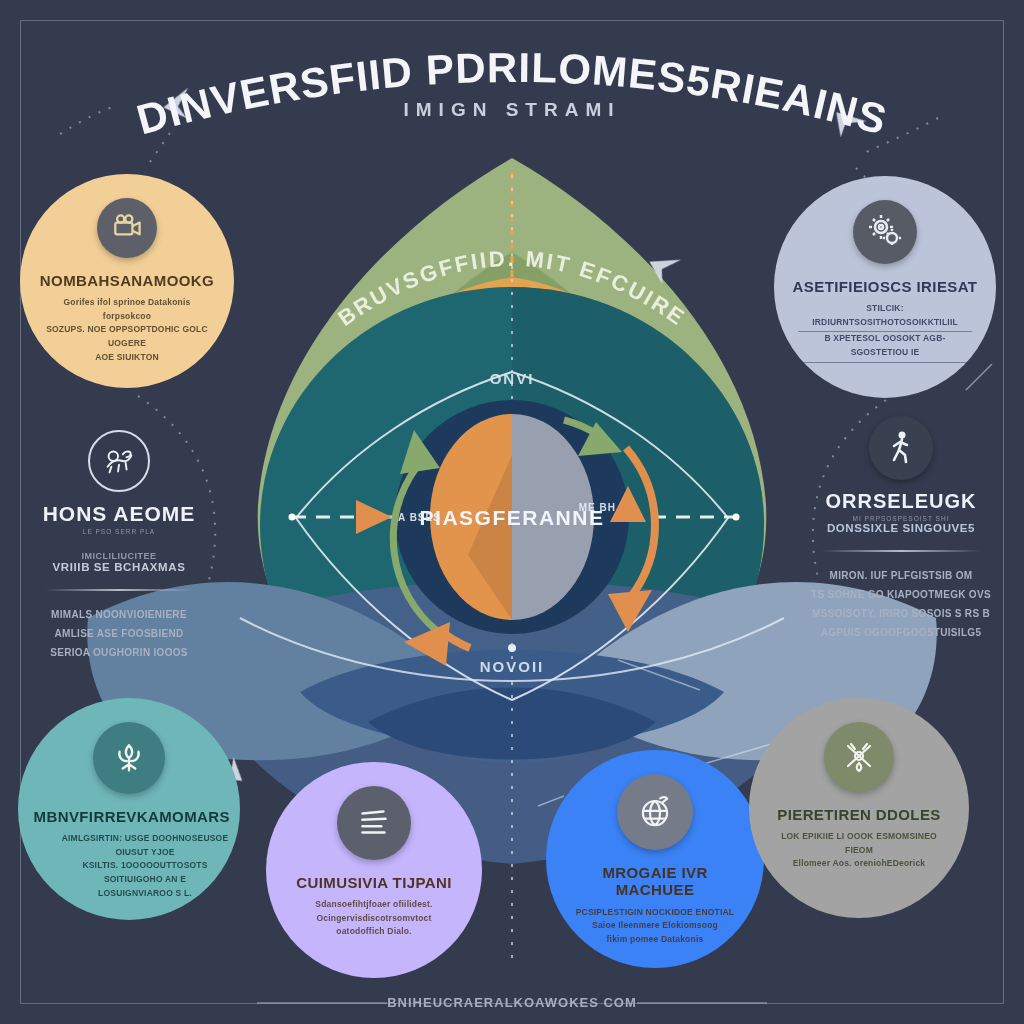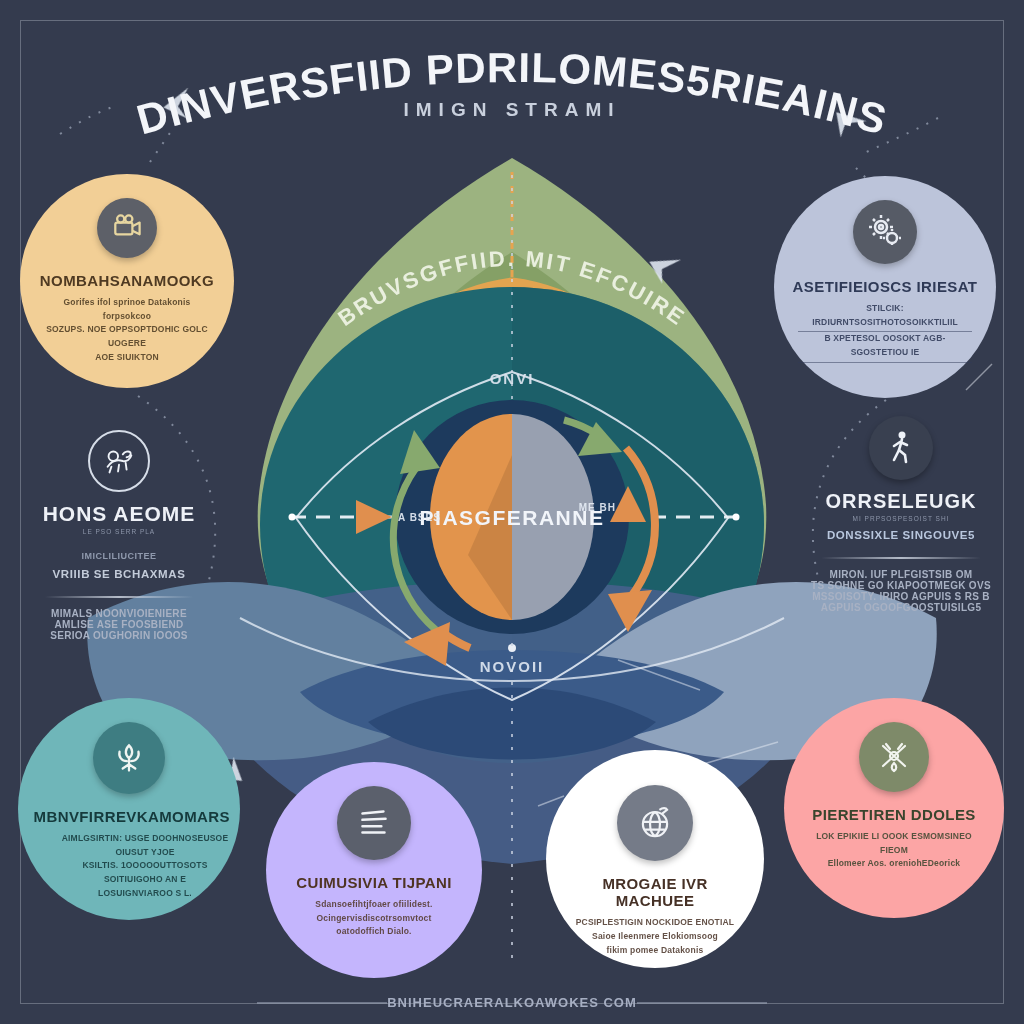--- a/index.html
+++ b/index.html
@@ -34,43 +34,43 @@
   .n-tr .ln{color:rgba(44,54,84,.85);border-bottom:1px solid rgba(47,58,87,.5);padding-bottom:2px;width:78%;}
   .n-tr .badge{width:64px;height:64px;background:#565b66;}
   .n-bl{left:18px;top:698px;width:222px;height:222px;background:#6fb6b9;}
   .n-bl h3{color:#153a3c;}
   .n-bl .ln{color:rgba(20,55,58,.85);margin-left:32px;}
   .n-bl .badge{width:72px;height:72px;background:#3e7d82;}
   .n-pl{left:266px;top:762px;width:216px;height:216px;background:#c4b5fd;}
   .n-pl h3{color:#4f3423;}
   .n-pl .ln{color:rgba(80,54,38,.85);}
   .n-pl .badge{width:74px;height:74px;background:#5b606c;}
-  .n-pr{left:546px;top:750px;width:218px;height:218px;background:#ffffff;justify-content:center;}
+  .n-pr{left:546px;top:750px;width:218px;height:218px;background:#3b82f6;}
   .n-pr h3{color:#463126;}
   .n-pr .ln{color:rgba(73,51,39,.85);}
   .n-pr .badge{width:76px;height:76px;background:#757b88;}
-  .n-br{left:784px;top:698px;width:220px;height:220px;background:#fca5a5;}
+  .n-br{left:749px;top:698px;width:220px;height:220px;background:#a3a3a3;}
   .n-br h3{color:#39442d;}
   .n-br .ln{color:rgba(58,68,45,.85);}
   .n-br .badge{width:70px;height:70px;background:#7e8a69;}
 
   
   .stack{position:absolute;display:flex;flex-direction:column;align-items:center;text-align:center;}
   .s-left{left:24px;top:430px;width:190px;text-align:right;}
   .s-right{left:798px;top:416px;width:206px;justify-content:center;}
   .stack .ring-badge{width:58px;height:58px;border-radius:50%;border:2px solid #d6dde8;display:flex;align-items:center;justify-content:center;}
   .stack .fill-badge{width:64px;height:64px;border-radius:50%;background:#394050;display:flex;align-items:center;justify-content:center;box-shadow:0 3px 6px rgba(0,0,0,.3);}
   .stack h3{margin:10px 0 2px;font-size:21px;font-weight:800;color:#eef1f7;letter-spacing:1px;}
   .s-right h3{font-size:20px;}
   .stack .cap{font-size:6.5px;color:#8d96aa;letter-spacing:1px;}
   .stack .sub1{margin-top:16px;font-size:9px;color:#8f99ad;font-weight:700;letter-spacing:.5px;}
-  .stack .sub2{margin-top:7px;font-size:11.5px;color:#c3cbd9;font-weight:700;letter-spacing:.6px;}
+  .stack .sub2{margin-top:0;font-size:11.5px;color:#c3cbd9;font-weight:700;letter-spacing:.6px;}
   .s-right .sub2{color:#b9c7de;}
   .stack .divider{margin:16px auto 10px;width:78%;height:2px;background:linear-gradient(90deg,rgba(214,221,232,0),rgba(214,221,232,.8),rgba(214,221,232,0));}
-  .stack .bl{font-size:10px;color:#a8b1c3;font-weight:600;letter-spacing:.3px;}
+  .stack .bl{margin-top:8px;font-size:10px;color:#a8b1c3;font-weight:600;letter-spacing:.3px;}
 
   
   .footer{position:absolute;left:0;right:0;bottom:14px;display:flex;align-items:center;justify-content:center;gap:0;}
   .footer .line{width:130px;height:2px;background:rgba(150,158,176,.6);}
   .footer .txt{font-size:13px;font-weight:700;color:#a6aec2;letter-spacing:1px;}
 </style>
 </head>
 <body>
 
 <div class="canvas">
@@ -222,21 +222,21 @@
         <path d="M19 14 L13 18 M19 14 L26 17"></path>
         <path d="M18 22 L13 32 M18 22 L24 27 L25 34"></path>
       </svg>
     </div>
     <h3>ORRSELEUGK</h3>
     <div class="cap">MI PRPSOSPESOIST SHI</div>
     <div class="sub2">DONSSIXLE SINGOUVE5</div>
     <div class="divider"></div>
     <div class="bl">MIRON. IUF PLFGISTSIB OM</div>
     <div class="bl">TS SOHNE GO KIAPOOTMEGK OVS</div>
-    <div class="bl">MSSOISOTY. IRIRO AGPUIS S RS B</div>
+    <div class="bl">MSSOISOTY. IRIRO SOSOIS S RS B</div>
     <div class="bl">AGPUIS OGOOFGOOSTUISILG5</div>
   </div>
 
   <div class="node n-bl">
     <div class="badge">
       <svg width="42" height="42" viewBox="0 0 40 40" fill="none" stroke="#f0f5f2" stroke-width="2.2" stroke-linecap="round">
         <path d="M20 8 C16 12 16 17 20 20 C24 17 24 12 20 8 Z"></path>
         <path d="M11 14 C10 19 13 23 18 23"></path>
         <path d="M29 14 C30 19 27 23 22 23"></path>
         <path d="M20 20 L20 32 M20 26 L14 30 M20 26 L26 30"></path>

